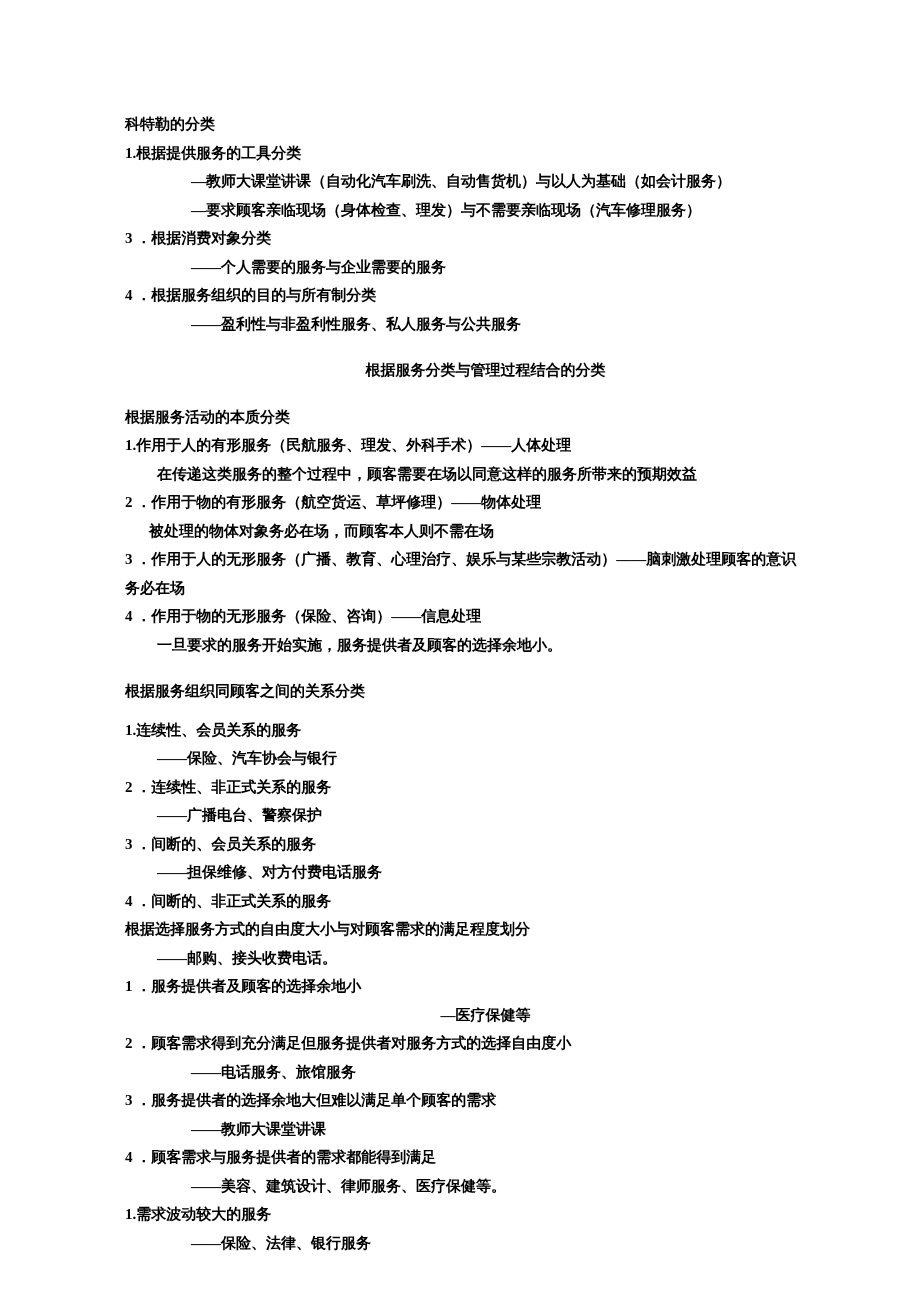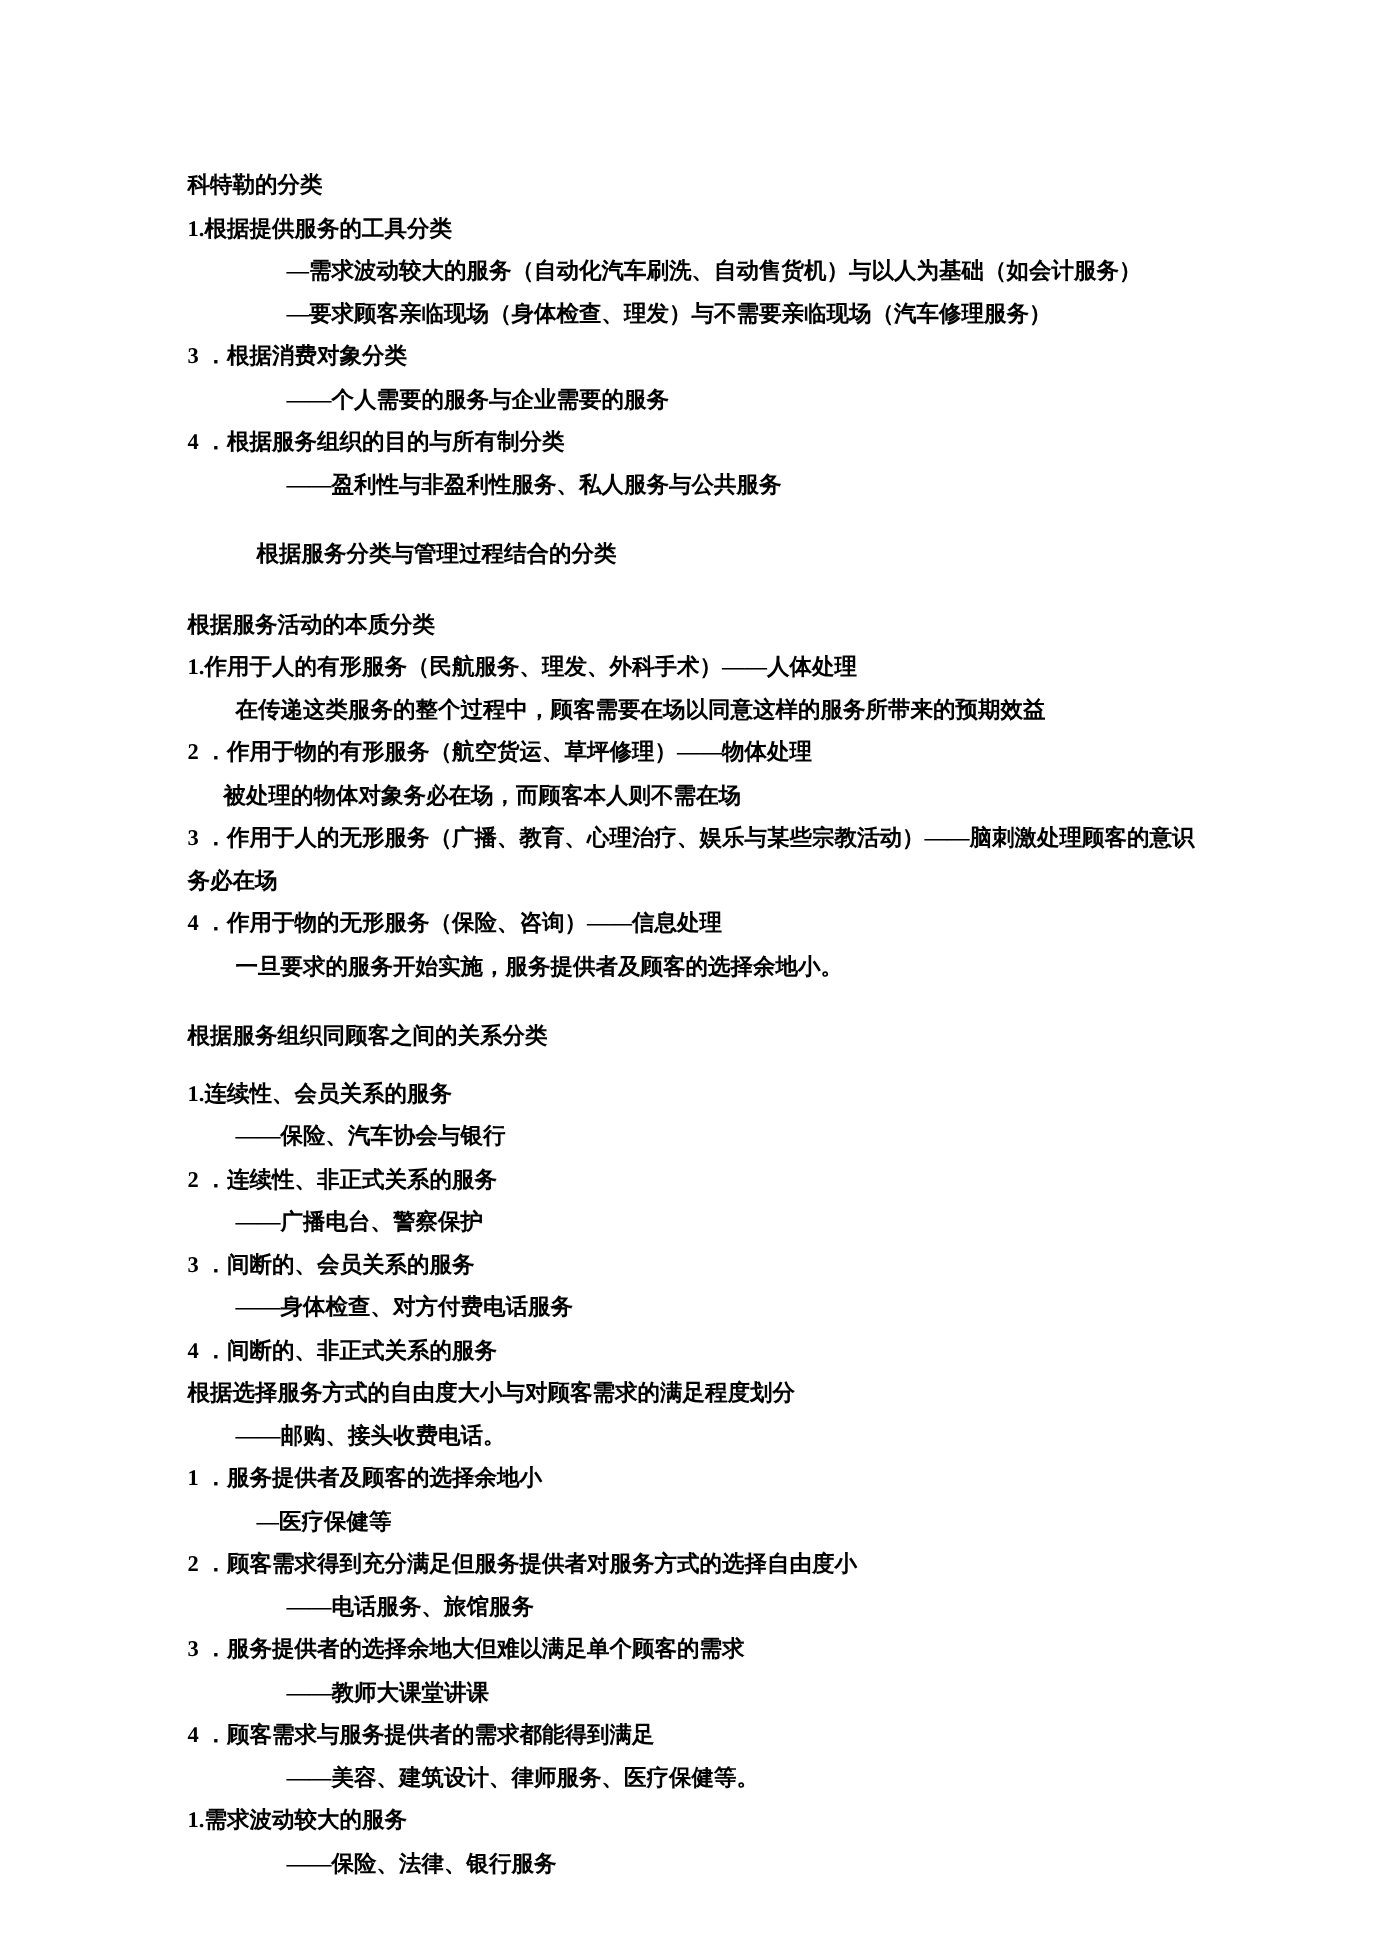--- a/index.html
+++ b/index.html
@@ -16,35 +16,35 @@
     padding: 110px 120px 60px 125px;
   }
   .line {
     white-space: pre-wrap;
     font-weight: bold;
   }
   .bold {
     font-weight: bold;
     font-family: "SimHei", "黑体", "Microsoft YaHei", sans-serif;
   }
-  .indent1 { padding-left: 46px; }
+  .indent1 { padding-left: 46px; text-align: center; }
   .indent2 { padding-left: 66px; }
   .indent1b { padding-left: 32px; }
   .indent1c { padding-left: 24px; }
   .gap { height: 18px; }
   .gap-small { height: 10px; }
 </style>
 </head>
 <body>
 
 <div class="page">
 
   <div class="line">科特勒的分类</div>
   <div class="line">1.根据提供服务的工具分类</div>
-  <div class="line indent2">—需求波动较大的服务（自动化汽车刷洗、自动售货机）与以人为基础（如会计服务）</div>
+  <div class="line indent2">—教师大课堂讲课（自动化汽车刷洗、自动售货机）与以人为基础（如会计服务）</div>
   <div class="line indent2">—要求顾客亲临现场（身体检查、理发）与不需要亲临现场（汽车修理服务）</div>
   <div class="line">3 ．根据消费对象分类</div>
   <div class="line indent2">——个人需要的服务与企业需要的服务</div>
   <div class="line">4 ．根据服务组织的目的与所有制分类</div>
   <div class="line indent2">——盈利性与非盈利性服务、私人服务与公共服务</div>
 
   <div class="gap"></div>
   <div class="line bold indent1">根据服务分类与管理过程结合的分类</div>
   <div class="gap"></div>
 
@@ -58,21 +58,21 @@
   <div class="line indent1b">一旦要求的服务开始实施，服务提供者及顾客的选择余地小。</div>
 
   <div class="gap"></div>
   <div class="line">根据服务组织同顾客之间的关系分类</div>
   <div class="gap-small"></div>
   <div class="line">1.连续性、会员关系的服务</div>
   <div class="line indent1b">——保险、汽车协会与银行</div>
   <div class="line">2 ．连续性、非正式关系的服务</div>
   <div class="line indent1b">——广播电台、警察保护</div>
   <div class="line">3 ．间断的、会员关系的服务</div>
-  <div class="line indent1b">——身体检查、对方付费电话服务</div>
+  <div class="line indent1b">——担保维修、对方付费电话服务</div>
   <div class="line">4 ．间断的、非正式关系的服务</div>
   <div class="line bold">根据选择服务方式的自由度大小与对顾客需求的满足程度划分</div>
 
   <div class="line indent1b">——邮购、接头收费电话。</div>
   <div class="line">1 ．服务提供者及顾客的选择余地小</div>
   <div class="line indent1">—医疗保健等</div>
   <div class="line">2 ．顾客需求得到充分满足但服务提供者对服务方式的选择自由度小</div>
   <div class="line indent2">——电话服务、旅馆服务</div>
   <div class="line">3 ．服务提供者的选择余地大但难以满足单个顾客的需求</div>
   <div class="line indent2">——教师大课堂讲课</div>

